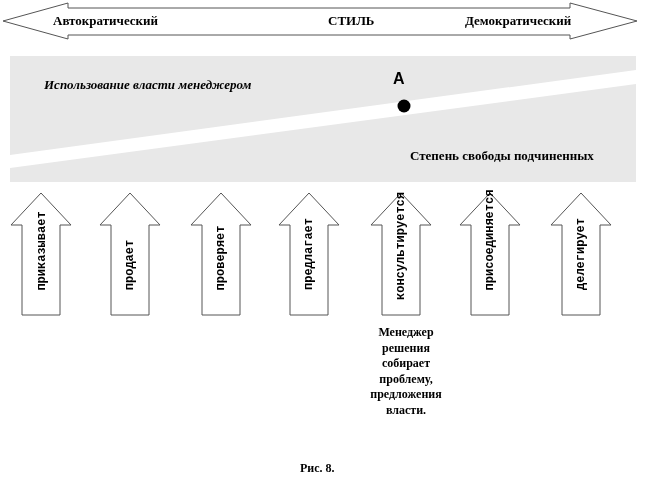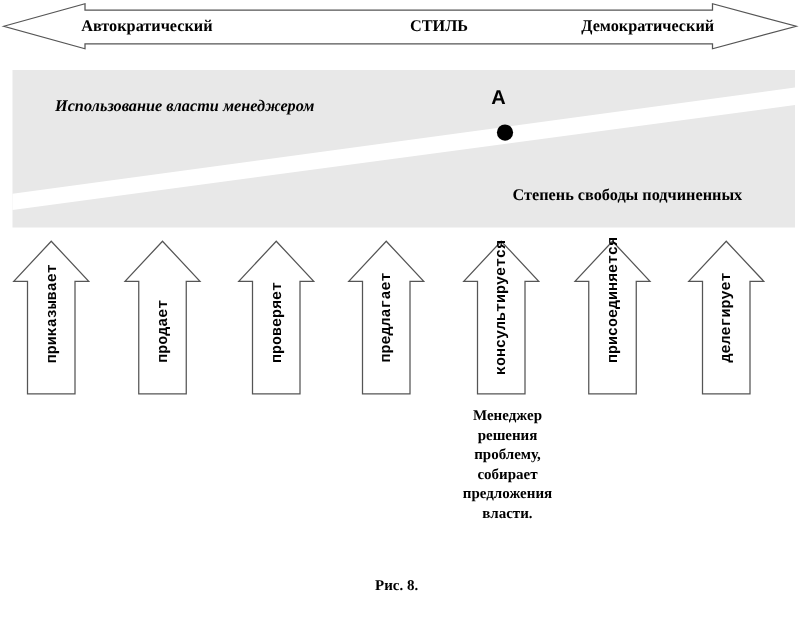--- a/index.html
+++ b/index.html
@@ -34,40 +34,40 @@
       <polygon points="41,193 71,225 60,225 60,315 22,315 22,225 11,225" fill="#fff" stroke="#555" stroke-width="1"></polygon>
       <polygon points="130,193 160,225 149,225 149,315 111,315 111,225 100,225" fill="#fff" stroke="#555" stroke-width="1"></polygon>
       <polygon points="221,193 251,225 240,225 240,315 202,315 202,225 191,225" fill="#fff" stroke="#555" stroke-width="1"></polygon>
       <polygon points="309,193 339,225 328,225 328,315 290,315 290,225 279,225" fill="#fff" stroke="#555" stroke-width="1"></polygon>
       <polygon points="401,193 431,225 420,225 420,315 382,315 382,225 371,225" fill="#fff" stroke="#555" stroke-width="1"></polygon>
       <polygon points="490,193 520,225 509,225 509,315 471,315 471,225 460,225" fill="#fff" stroke="#555" stroke-width="1"></polygon>
       <polygon points="581,193 611,225 600,225 600,315 562,315 562,225 551,225" fill="#fff" stroke="#555" stroke-width="1"></polygon>
     </g>
 </svg>
 
-<div class="lbl" style="left:65px; top:14px;text-align:right;">Автократический</div>
+<div class="lbl" style="left:53px; top:14px;text-align:right;">Автократический</div>
 <div class="lbl" style="left:291px; top:14px;margin-left:37px;">СТИЛЬ</div>
 <div class="lbl" style="left:465px; top:14px;font-family:Liberation Serif, serif;">Демократический</div>
 
 <div class="lbl" style="left:44px; top:78px;font-style:italic;">Использование власти менеджером</div>
 <div class="letter-a">А</div>
 <div class="lbl" style="left:410px; top:149px;">Степень свободы подчиненных</div>
 
 <div id="arrow-texts">
     <div class="arrow-text" style="left: 1.5px; top: 244.5px; transform: rotate(-90deg);">приказывает</div>
     <div class="arrow-text" style="left: 105px; top: 259px; transform: rotate(-90deg);">продает</div>
     <div class="arrow-text" style="left: 188.5px; top: 251.5px; transform: rotate(-90deg);">проверяет</div>
     <div class="arrow-text" style="left: 273px; top: 248px; transform: rotate(-90deg);">предлагает</div>
     <div class="arrow-text" style="left: 347px; top: 240px; transform: rotate(-90deg);">консультируется</div>
     <div class="arrow-text" style="left: 439.5px; top: 233.5px; transform: rotate(-90deg);">присоединяется</div>
     <div class="arrow-text" style="left: 545px; top: 248px; transform: rotate(-90deg);">делегирует</div>
   </div>
 
 <div class="note" id="note">
     <span>Менеджер</span>
     <span>решения</span>
+    <span>собирает</span>
     <span>проблему,</span>
-    <span>собирает</span>
     <span>предложения</span>
     <span>власти.</span>
   </div>
 
 <div class="caption">Рис. 8.</div>
 
 </body></html>

